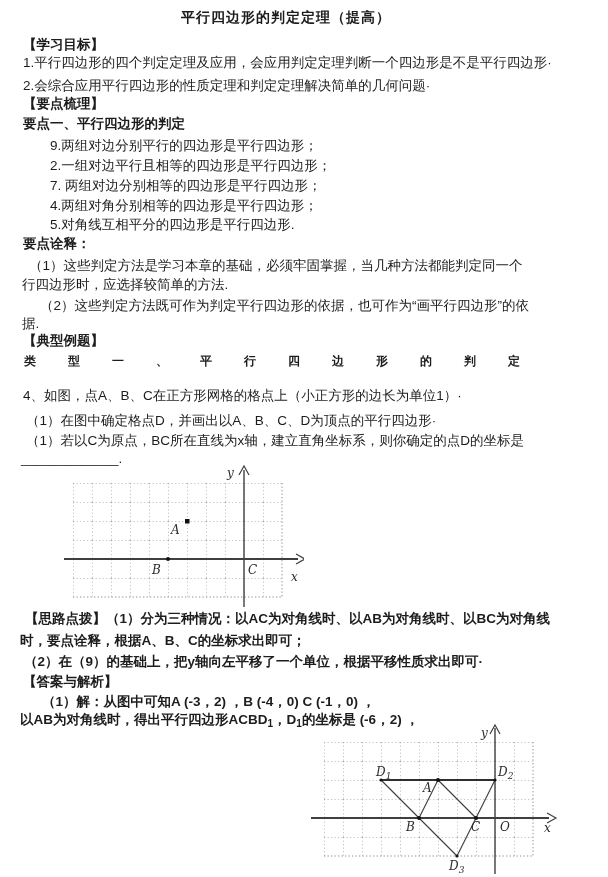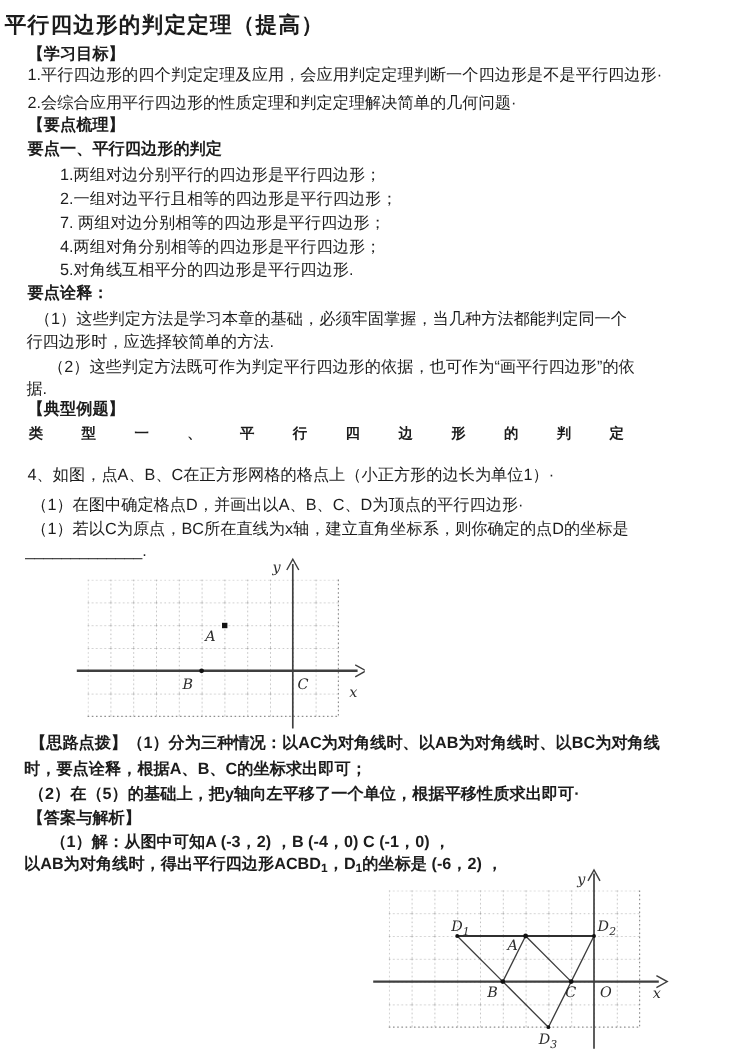--- a/index.html
+++ b/index.html
@@ -1,21 +1,21 @@
 <!DOCTYPE html>
 <html><head>
 <meta charset="utf-8">
 <style>
   html,body{margin:0;padding:0;background:#ffffff;}
   body{width:608px;height:877px;position:relative;overflow:hidden;
        font-family:"Liberation Sans","DejaVu Sans",sans-serif;color:#1c1c1c;}
   .line{position:absolute;white-space:nowrap;font-size:13.5px;line-height:15px;margin-left:16px;}
   .b{font-weight:bold;}
-  .title{position:absolute;top:9px;left:4px;width:540px;text-align:left;
-         font-size:18px;font-weight:bold;letter-spacing:1px;}
+  .title{position:absolute;top:9px;left:16px;width:540px;text-align:center;
+         font-size:14px;font-weight:bold;letter-spacing:1px;}
   .type-title{letter-spacing:32px;font-size:12px;}
   .fig{position:absolute;}
   .flabel{font-family:"DejaVu Serif","Liberation Serif",serif;font-style:italic;
           font-size:12px;fill:#2b2b2b;}
   .fsub{font-size:9px;}
   sub.d{font-size:10px;vertical-align:-3px;font-weight:bold;}
   .grid-line{stroke:#8f8f8f;stroke-width:1;stroke-dasharray:1.3 2.2;fill:none;}
   .axis{stroke:#3f3f3f;fill:none;}
   .shape{stroke:#3c3c3c;stroke-width:1.1;fill:none;}
   .shape-thick{stroke:#2f2f2f;stroke-width:1.8;fill:none;}
@@ -25,41 +25,41 @@
 <body>
 
 <div class="title">平行四边形的判定定理（提高）</div>
 
 <div class="line b" style="top:37px;left:7px">【学习目标】</div>
 <div class="line" style="top:55px;left:7px">1.平行四边形的四个判定定理及应用，会应用判定定理判断一个四边形是不是平行四边形·</div>
 <div class="line" style="top:78px;left:7px">2.会综合应用平行四边形的性质定理和判定定理解决简单的几何问题·</div>
 
 <div class="line b" style="top:96px;left:7px">【要点梳理】</div>
 <div class="line b" style="top:116px;left:7px">要点一、平行四边形的判定</div>
-<div class="line" style="top:138px;left:34px">1.两组对边分别平行的四边形是平行四边形；</div>
+<div class="line" style="top:138px;left:34px">9.两组对边分别平行的四边形是平行四边形；</div>
 <div class="line" style="top:158px;left:34px">2.一组对边平行且相等的四边形是平行四边形；</div>
 <div class="line" style="top:178px;left:34px">7. 两组对边分别相等的四边形是平行四边形；</div>
 <div class="line" style="top:198px;left:34px">4.两组对角分别相等的四边形是平行四边形；</div>
 <div class="line" style="top:217px;left:34px">5.对角线互相平分的四边形是平行四边形.</div>
 <div class="line b" style="top:236px;left:7px">要点诠释：</div>
 <div class="line" style="top:258px;left:13px">（1）这些判定方法是学习本章的基础，必须牢固掌握，当几种方法都能判定同一个</div>
 <div class="line" style="top:277px;left:6px">行四边形时，应选择较简单的方法.</div>
 <div class="line" style="top:298px;left:24px">（2）这些判定方法既可作为判定平行四边形的依据，也可作为“画平行四边形”的依</div>
 <div class="line" style="top:316px;left:6px">据.</div>
 
 <div class="line b" style="top:333px;left:7px">【典型例题】</div>
 <div class="line b type-title" style="top:354px;left:8px">类型一、平行四边形的判定</div>
 <div class="line" style="top:388px;left:7px">4、如图，点A、B、C在正方形网格的格点上（小正方形的边长为单位1）·</div>
 <div class="line" style="top:413px;left:10px">（1）在图中确定格点D，并画出以A、B、C、D为顶点的平行四边形·</div>
 <div class="line" style="top:433px;left:10px">（1）若以C为原点，BC所在直线为x轴，建立直角坐标系，则你确定的点D的坐标是</div>
 <div class="line" style="top:451px;left:5px">_____________.</div>
 
 <div class="line b" style="top:611px;left:9px">【思路点拨】（1）分为三种情况：以AC为对角线时、以AB为对角线时、以BC为对角线</div>
 <div class="line b" style="top:633px;left:4px">时，要点诠释，根据A、B、C的坐标求出即可；</div>
-<div class="line b" style="top:654px;left:8px">（2）在（5）的基础上，把y轴向左平移了一个单位，根据平移性质求出即可·</div>
+<div class="line b" style="top:654px;left:8px">（2）在（9）的基础上，把y轴向左平移了一个单位，根据平移性质求出即可·</div>
 
 <div class="line b" style="top:674px;left:7px">【答案与解析】</div>
 <div class="line b" style="top:694px;left:26px">（1）解：从图中可知A (-3，2) ，B (-4，0)  C (-1，0) ，</div>
 <div class="line b" style="top:712px;left:4px"><span>以AB为对角线时，得出平行四边形ACBD</span><sub class="d">1</sub><span>，D</span><sub class="d">1</sub><span>的坐标是 (-6，2) ，</span></div>
 
 <svg class="fig" style="left:52px;top:462px" width="252" height="150" viewBox="0 0 252 150">
   <defs>
     <pattern id="grid1" x="21" y="21" width="19" height="19" patternUnits="userSpaceOnUse">
       <path d="M0 0 H19 M0 0 V19" class="grid-line"></path>
     </pattern>

